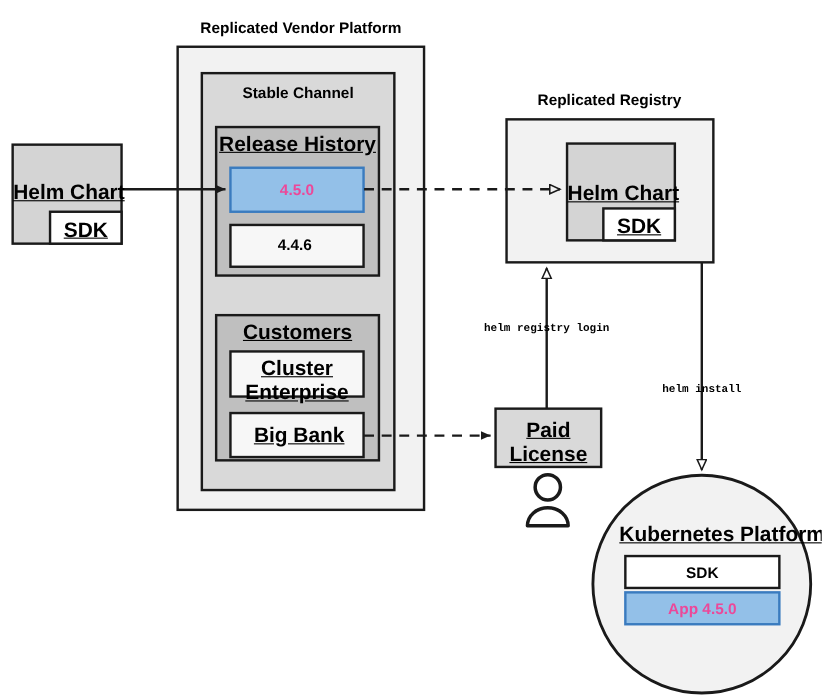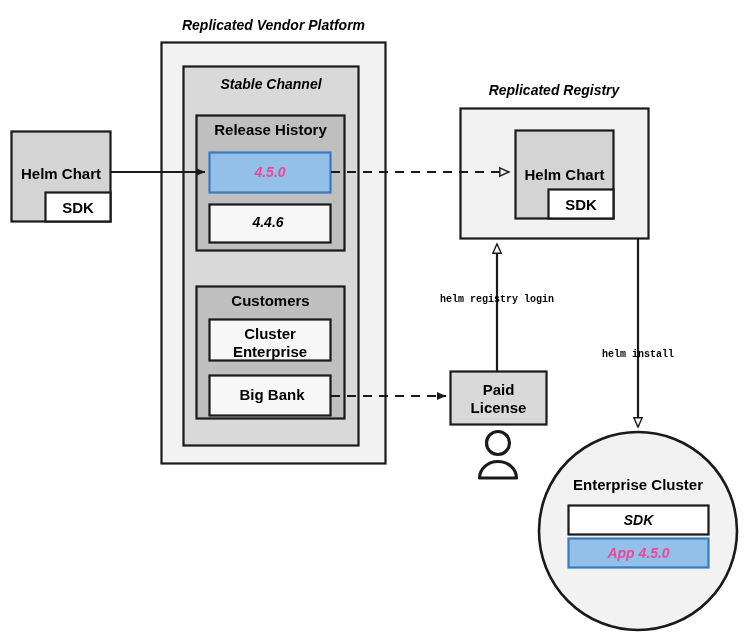--- a/index.html
+++ b/index.html
@@ -37,22 +37,22 @@
     line-height: 1.18;
     white-space: pre;
     pointer-events: none;
   }
   .mono {
     font-family: "Liberation Mono", monospace;
     font-weight: bold;
     letter-spacing: 0px;
   }
   .blue-text { color: #ec4899; }
-  .t13 { font-size: 15px; }
-  .t14 { font-size: 14px; font-style: italic; }
+  .t13 { font-size: 19px; text-decoration: underline; }
+  .t14 { font-size: 14px; }
   .t15 { font-size: 10px; }
 </style>
 </head>
 <body>
 
 <div id="diagram-root">
 
   <svg id="diagram-svg" viewBox="0 0 747 634">
     <defs>
       <marker id="arrow-solid" markerWidth="10" markerHeight="10" refX="9" refY="4" orient="auto" markerUnits="userSpaceOnUse">
@@ -135,21 +135,21 @@
   <div class="lbl t14" style="left:459px; top:82px; width:190px;">Replicated Registry</div>
 
   <div class="lbl t13" style="left:516px; top:166px; width:97px;">Helm Chart</div>
 
   <div class="lbl t13" style="left:549px; top:196px; width:64px;">SDK</div>
 
   <div class="lbl t13" style="left:451px; top:381px; width:95px;">Paid
 License</div>
 
 
-  <div class="lbl t13" style="left:563px; top:476px; width:150px;">Enterprise Cluster</div>
+  <div class="lbl t13" style="left:563px; top:476px; width:150px;">Kubernetes Platform</div>
 
   <div class="lbl t14" style="left:569px; top:512px; width:139px;">SDK</div>
 
   <div class="lbl t14 blue-text" style="left:569px; top:545px; width:139px;">App 4.5.0</div>
 
   <div class="lbl mono t15" style="left:397px; top:294px; width:200px;">helm registry login</div>
 
   <div class="lbl mono t15" style="left:568px; top:349px; width:140px;">helm install</div>
 
 </div>

